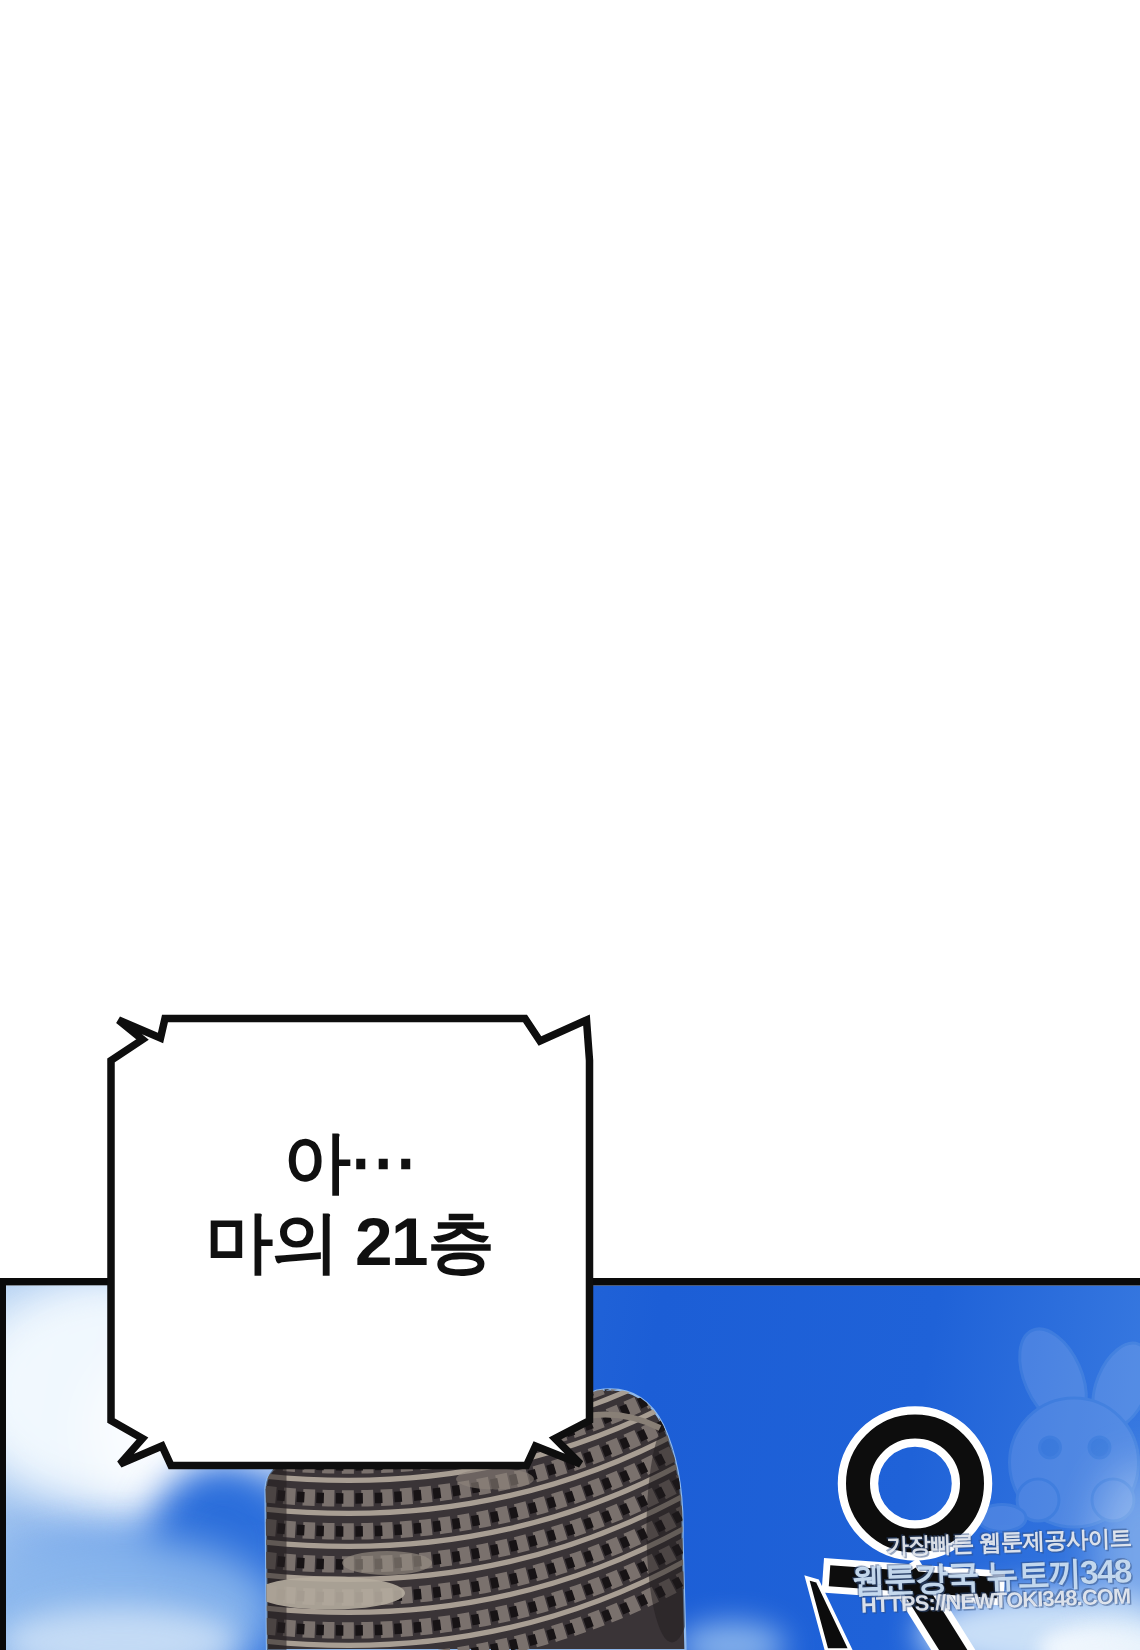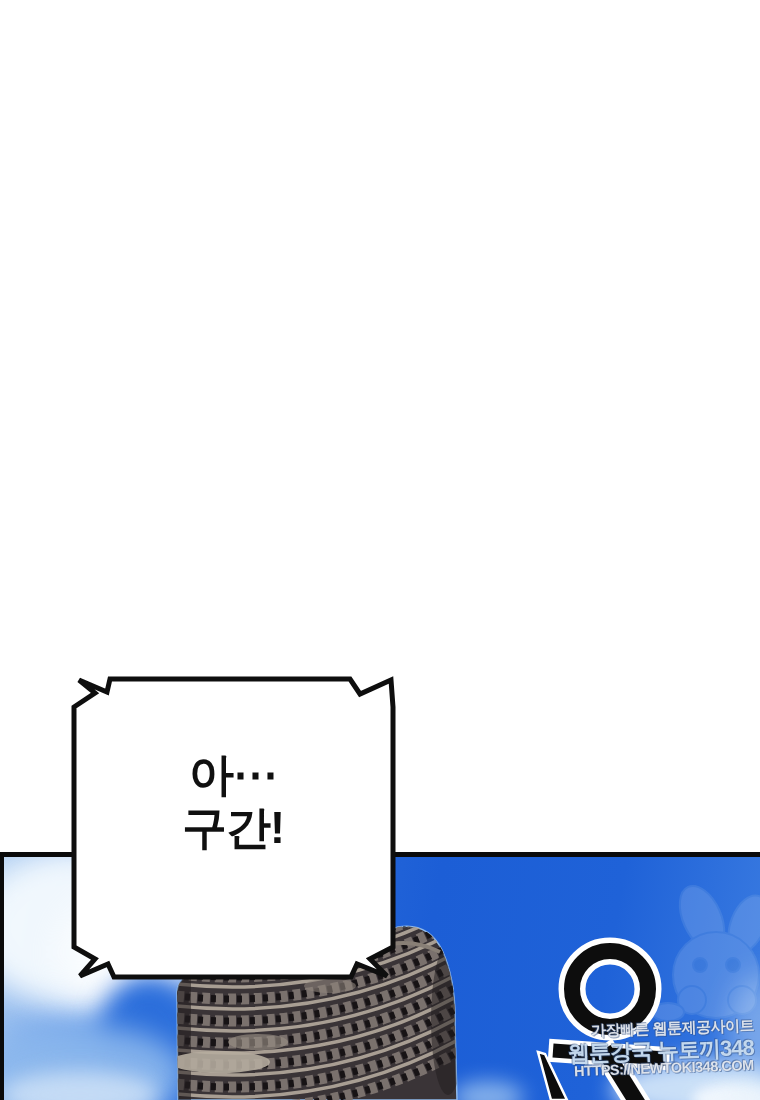--- a/index.html
+++ b/index.html
@@ -137,17 +137,17 @@
   <div class="wm wm1">가장빠른 웹툰제공사이트</div>
   <div class="wm wm2">웹툰강국 뉴토끼348</div>
   <div class="wm wm3">HTTPS://NEWTOKI348.COM</div>
 
   <div class="bubble">
     <svg width="350" height="330" viewBox="55 660 350 330">
       <polygon points="110,679 350,679 360,694 391,680 393,707 393,947 370,959 387,976 357,964 351,977 114,977 108,964 80,976 95,959 74,947 74,707 95,693 79,680 107,692" fill="#ffffff" stroke="#0e0e0e" stroke-width="5" stroke-linejoin="miter"></polygon>
     </svg>
     <div class="bubble-text">
       <span>아⋯</span>
-      <span>구간!</span>
+      <span>마의 21층</span>
     </div>
   </div>
 
 </div>
 
 </body></html>

